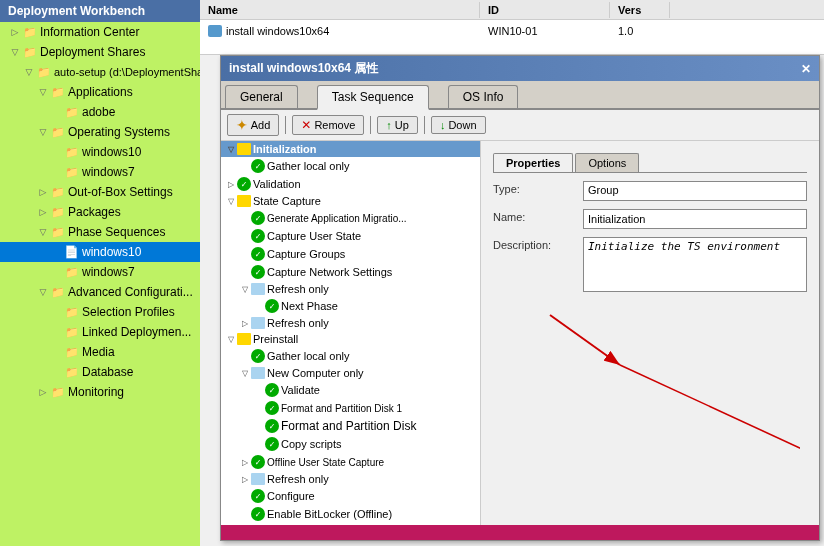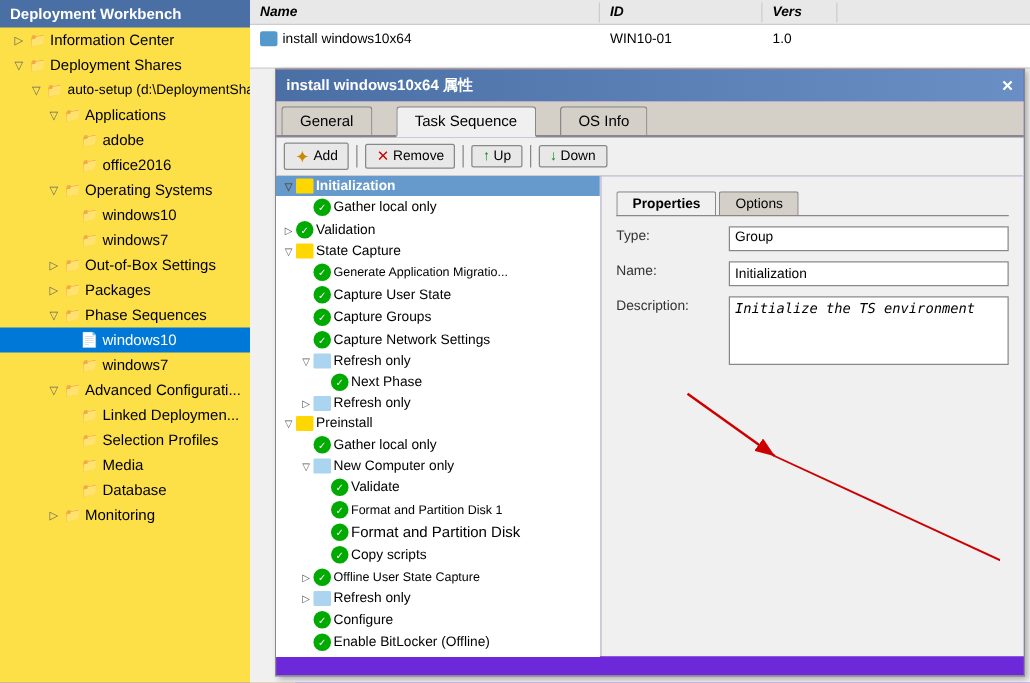--- a/index.html
+++ b/index.html
@@ -12,21 +12,21 @@
       overflow: hidden;
     }
 
     
     .sidebar {
       position: absolute;
       left: 0;
       top: 0;
       width: 236px;
       height: 546px;
-      background: #fde047;
+      background: #bef264;
       border-right: 1px solid #ccc;
       overflow-y: auto;
       overflow-x: hidden;
     }
 
     .sidebar-header {
       background: #4a6fa5;
       color: white;
       padding: 4px 8px;
       font-size: 12px;
@@ -98,21 +98,20 @@
       background: #fff;
       border-bottom: 1px solid #ccc;
     }
 
     .list-header {
       display: flex;
       background: #e8e8e8;
       border-bottom: 1px solid #ccc;
       height: 20px;
       align-items: center;
-      font-style: italic;
     }
 
     .list-header-cell {
       padding: 2px 8px;
       font-size: 11px;
       font-weight: bold;
       border-right: 1px solid #ccc;
     }
 
     .list-row {
@@ -127,21 +126,21 @@
       font-size: 11px;
     }
 
     
     .dialog {
       position: absolute;
       left: 20px;
       top: 55px;
       width: 600px;
       height: 486px;
-      background: #6d28d9;
+      background: #be185d;
       border: 1px solid #888;
       box-shadow: 2px 2px 5px rgba(0,0,0,0.3);
     }
 
     .dialog-title {
       background: linear-gradient(to right, #4a6fa5, #6a8fc5);
       color: white;
       padding: 4px 8px;
       font-size: 12px;
       font-weight: bold;
@@ -366,25 +365,20 @@
   <div class="tree-item indent3">
     <span class="expand-icon">▽</span>
     <span class="tree-icon folder-icon"></span>
     <span>Applications</span>
   </div>
   <div class="tree-item indent4">
     <span class="expand-icon"> </span>
     <span class="tree-icon folder-icon"></span>
     <span>adobe</span>
   </div>
-  <div class="tree-item indent4">
-    <span class="expand-icon"> </span>
-    <span class="tree-icon folder-icon"></span>
-    <span>office2016</span>
-  </div>
   <div class="tree-item indent3">
     <span class="expand-icon">▽</span>
     <span class="tree-icon folder-icon"></span>
     <span>Operating Systems</span>
   </div>
   <div class="tree-item indent4">
     <span class="expand-icon"> </span>
     <span class="tree-icon folder-icon"></span>
     <span>windows10</span>
   </div>
@@ -419,26 +413,26 @@
     <span>windows7</span>
   </div>
   <div class="tree-item indent3">
     <span class="expand-icon">▽</span>
     <span class="tree-icon folder-icon"></span>
     <span>Advanced Configurati...</span>
   </div>
   <div class="tree-item indent4">
     <span class="expand-icon"> </span>
     <span class="tree-icon folder-icon"></span>
+    <span>Selection Profiles</span>
+  </div>
+  <div class="tree-item indent4">
+    <span class="expand-icon"> </span>
+    <span class="tree-icon folder-icon"></span>
     <span>Linked Deploymen...</span>
-  </div>
-  <div class="tree-item indent4">
-    <span class="expand-icon"> </span>
-    <span class="tree-icon folder-icon"></span>
-    <span>Selection Profiles</span>
   </div>
   <div class="tree-item indent4">
     <span class="expand-icon"> </span>
     <span class="tree-icon folder-icon"></span>
     <span>Media</span>
   </div>
   <div class="tree-item indent4">
     <span class="expand-icon"> </span>
     <span class="tree-icon folder-icon"></span>
     <span>Database</span>

